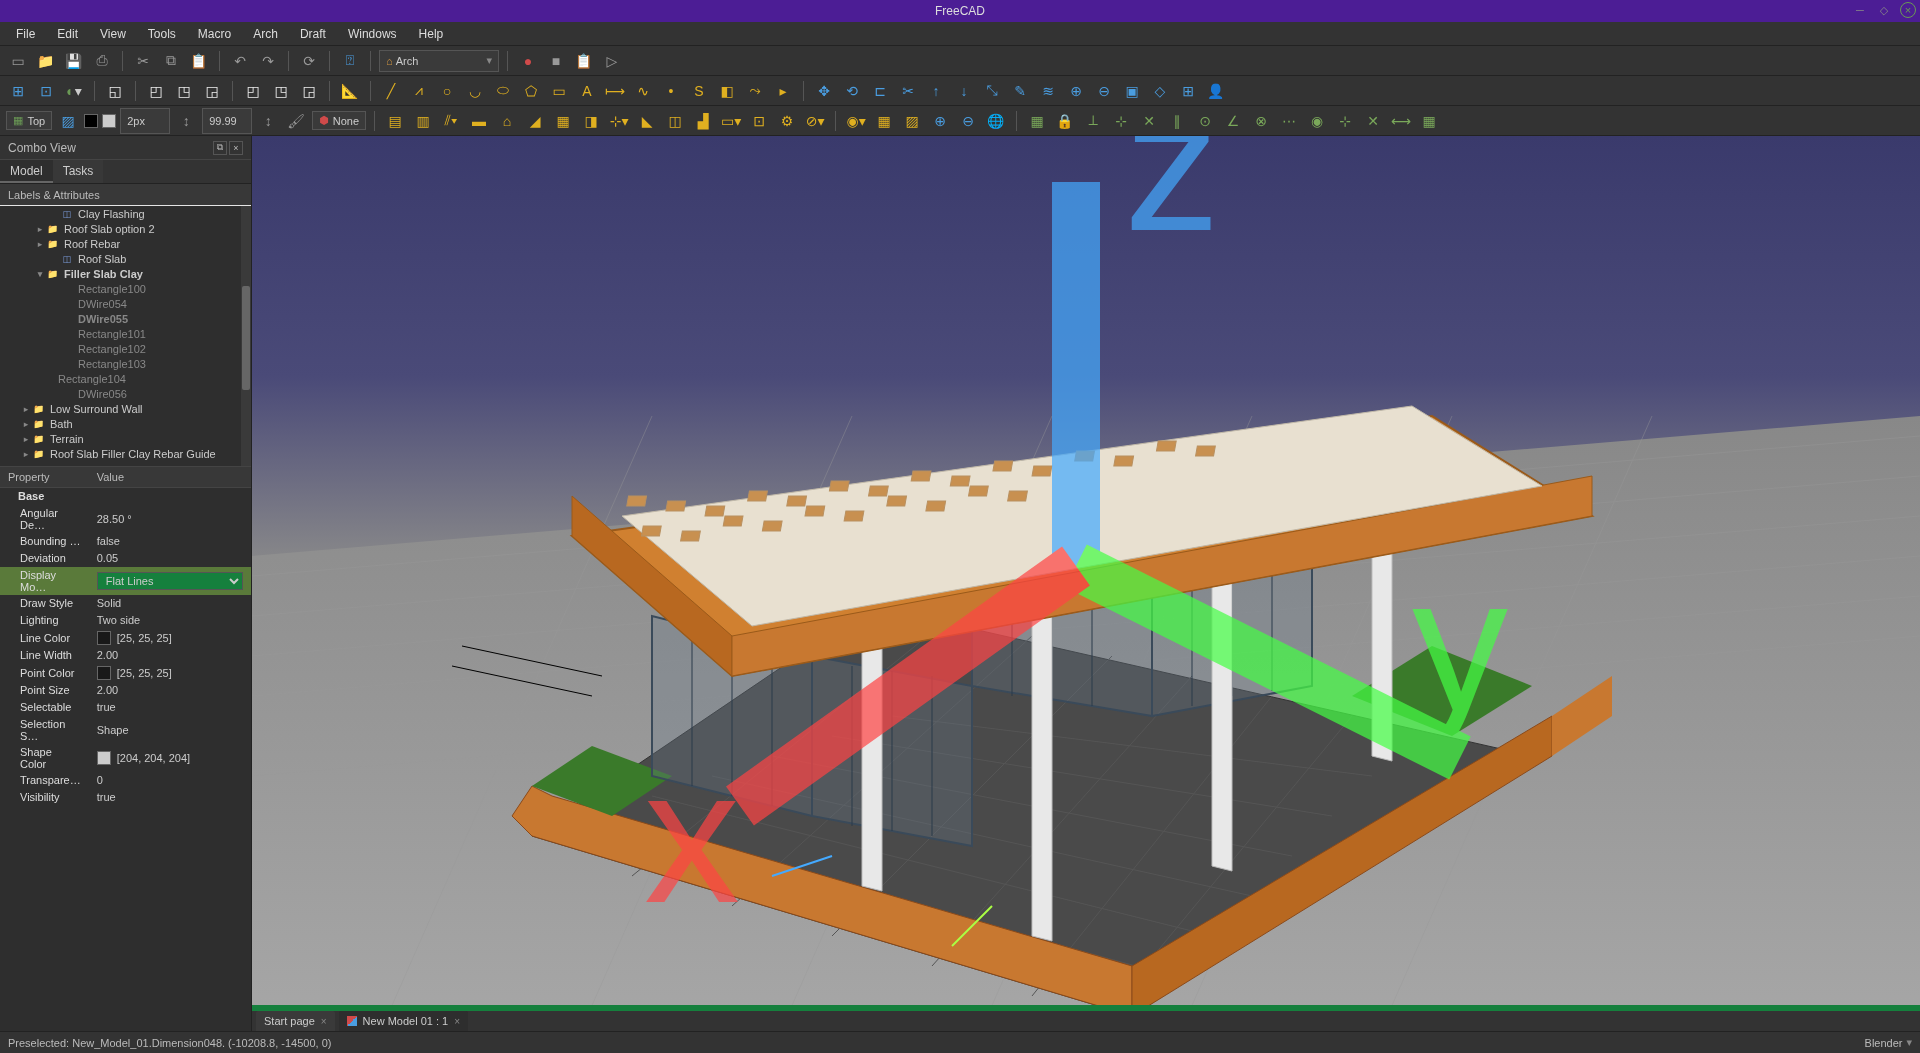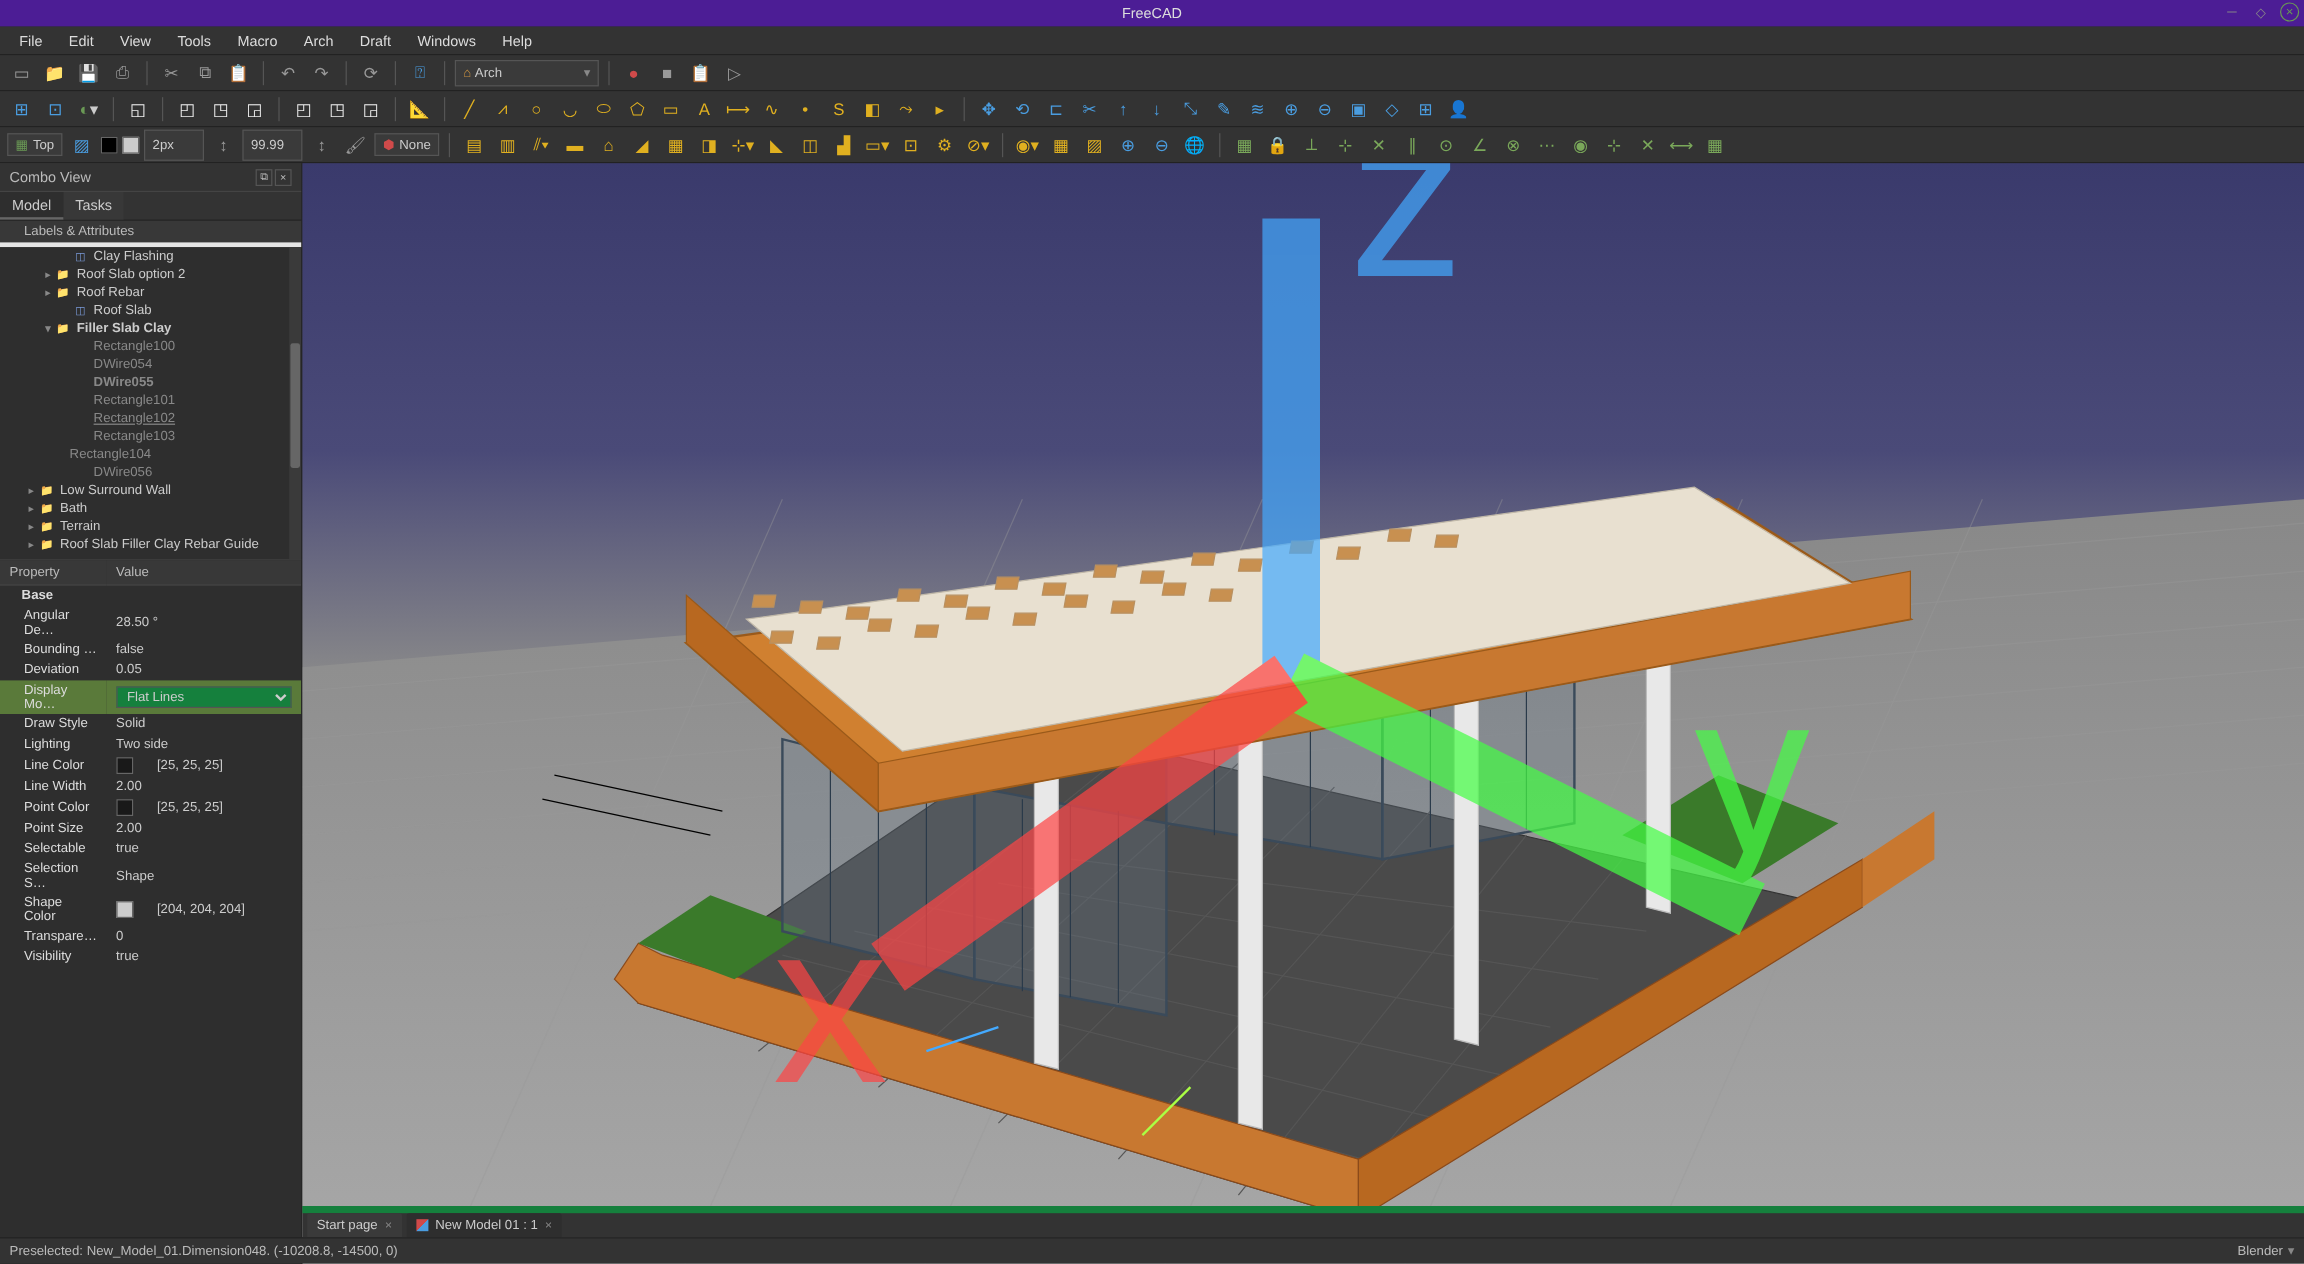--- a/index.html
+++ b/index.html
@@ -24,39 +24,39 @@
 .red{color:#d04a4a}
 .white{color:#eee}
 .main{display:flex;height:960px}
 .sidebar{width:252px;background:#333;display:flex;flex-direction:column;border-right:1px solid #222}
 .panel-title{height:24px;background:#333;padding:0 8px;display:flex;align-items:center;justify-content:space-between;color:#bbb;font-size:12px;border-bottom:1px solid #444}
 .panel-close{display:flex;gap:2px}
 .panel-close span{width:14px;height:14px;border:1px solid #555;font-size:9px;display:flex;align-items:center;justify-content:center;cursor:pointer}
 .tabs{height:24px;display:flex;background:#333;border-bottom:1px solid #222}
 .tab{padding:4px 10px;color:#ccc;font-size:12px;cursor:pointer;background:#383838}
 .tab.active{background:#2e2e2e;border-bottom:2px solid #666}
-.tree-header{height:22px;background:#383838;padding:0 20px;display:flex;align-items:center;color:#bbb;font-size:11px;border-bottom:4px solid #e5e5e5}
+.tree-header{height:22px;background:#383838;padding:0 8px;display:flex;align-items:center;color:#bbb;font-size:11px;border-bottom:1px solid #e5e5e5}
 .tree{flex:0 0 260px;overflow:auto;background:#2e2e2e;position:relative}
 .tree-scroll{position:absolute;right:0;top:0;width:10px;height:100%;background:#3a3a3a}
 .tree-scroll-thumb{width:8px;height:40%;background:#666;margin:1px;border-radius:2px;margin-top:80px}
 .tree-row{height:15px;display:flex;align-items:center;padding-left:6px;color:#ccc;font-size:11px;cursor:pointer;white-space:nowrap}
 .tree-row .exp{width:12px;font-size:9px;color:#888;text-align:center}
 .tree-row .ico{width:14px;height:12px;margin-right:4px;display:inline-flex;align-items:center;justify-content:center;font-size:9px}
 .ico-folder{color:#c89040}
 .ico-box{color:#7a9ad8}
 .tree-row.bold{font-weight:bold}
 .tree-row.grey-text{color:#888}
 .props{flex:1;overflow:auto;background:#2e2e2e;border-top:1px solid #444}
 .prop-table{width:100%;font-size:11px;border-collapse:collapse}
 .prop-table th{text-align:left;padding:4px 8px;background:#383838;color:#bbb;font-weight:normal;border-bottom:1px solid #444}
 .prop-table td{padding:2px 8px;border-bottom:0;height:17px}
 .prop-table td:first-child{width:80px;color:#ddd;padding-left:20px}
 .prop-table td.section{font-weight:bold;padding-left:18px;background:#2e2e2e}
 .prop-table tr.sel td{background:#5a7a3a}
-.prop-val{display:flex;align-items:center;gap:20px}
+.prop-val{display:flex;align-items:center;gap:6px}
 .swatch{width:14px;height:14px;border:1px solid #666}
 .prop-dd{width:100%;background:#15803d;border:1px solid #555;color:#ccc;padding:1px 4px;font-size:11px}
 .viewport{flex:1;position:relative;background:linear-gradient(180deg,#3a3a6c 0%,#4a4a78 25%,#8a8a8a 45%,#a0a0a0 100%);overflow:hidden}
 .viewport svg{width:100%;height:100%}
 .bottom-tabs{height:26px;background:#333;display:flex;align-items:center;padding:0 4px;gap:4px;border-top:6px solid #15803d;margin-left:252px;position:absolute;bottom:22px;left:0;right:0}
 .btab{height:20px;background:#3a3a3a;padding:0 8px;display:flex;align-items:center;gap:6px;font-size:11px;color:#ccc;cursor:pointer;border-radius:2px 2px 0 0}
 .btab.active{background:#2e2e2e}
 .btab .x{color:#888;font-size:10px}
 .btab .doc-ico{width:10px;height:10px;background:linear-gradient(135deg,#d04a4a 50%,#4a9de0 50%)}
 .nav-cube{position:absolute;right:10px;bottom:50px;width:36px;height:36px;opacity:0.7}
@@ -278,21 +278,21 @@
         <div class="tree-row grey-text" style="padding-left: 48px; font-weight: bold;">
           <span class="exp"></span>
           <span class="ico"></span>
           <span>DWire055</span>
         </div>
         <div class="tree-row grey-text" style="padding-left: 48px;">
           <span class="exp"></span>
           <span class="ico"></span>
           <span>Rectangle101</span>
         </div>
-        <div class="tree-row grey-text" style="padding-left: 48px; text-decoration: underline;">
+        <div class="tree-row grey-text" style="padding-left: 48px;">
           <span class="exp"></span>
           <span class="ico"></span>
           <span>Rectangle102</span>
         </div>
         <div class="tree-row grey-text" style="padding-left: 48px;">
           <span class="exp"></span>
           <span class="ico"></span>
           <span>Rectangle103</span>
         </div>
         <div class="tree-row grey-text" style="padding-left: 28px;">

